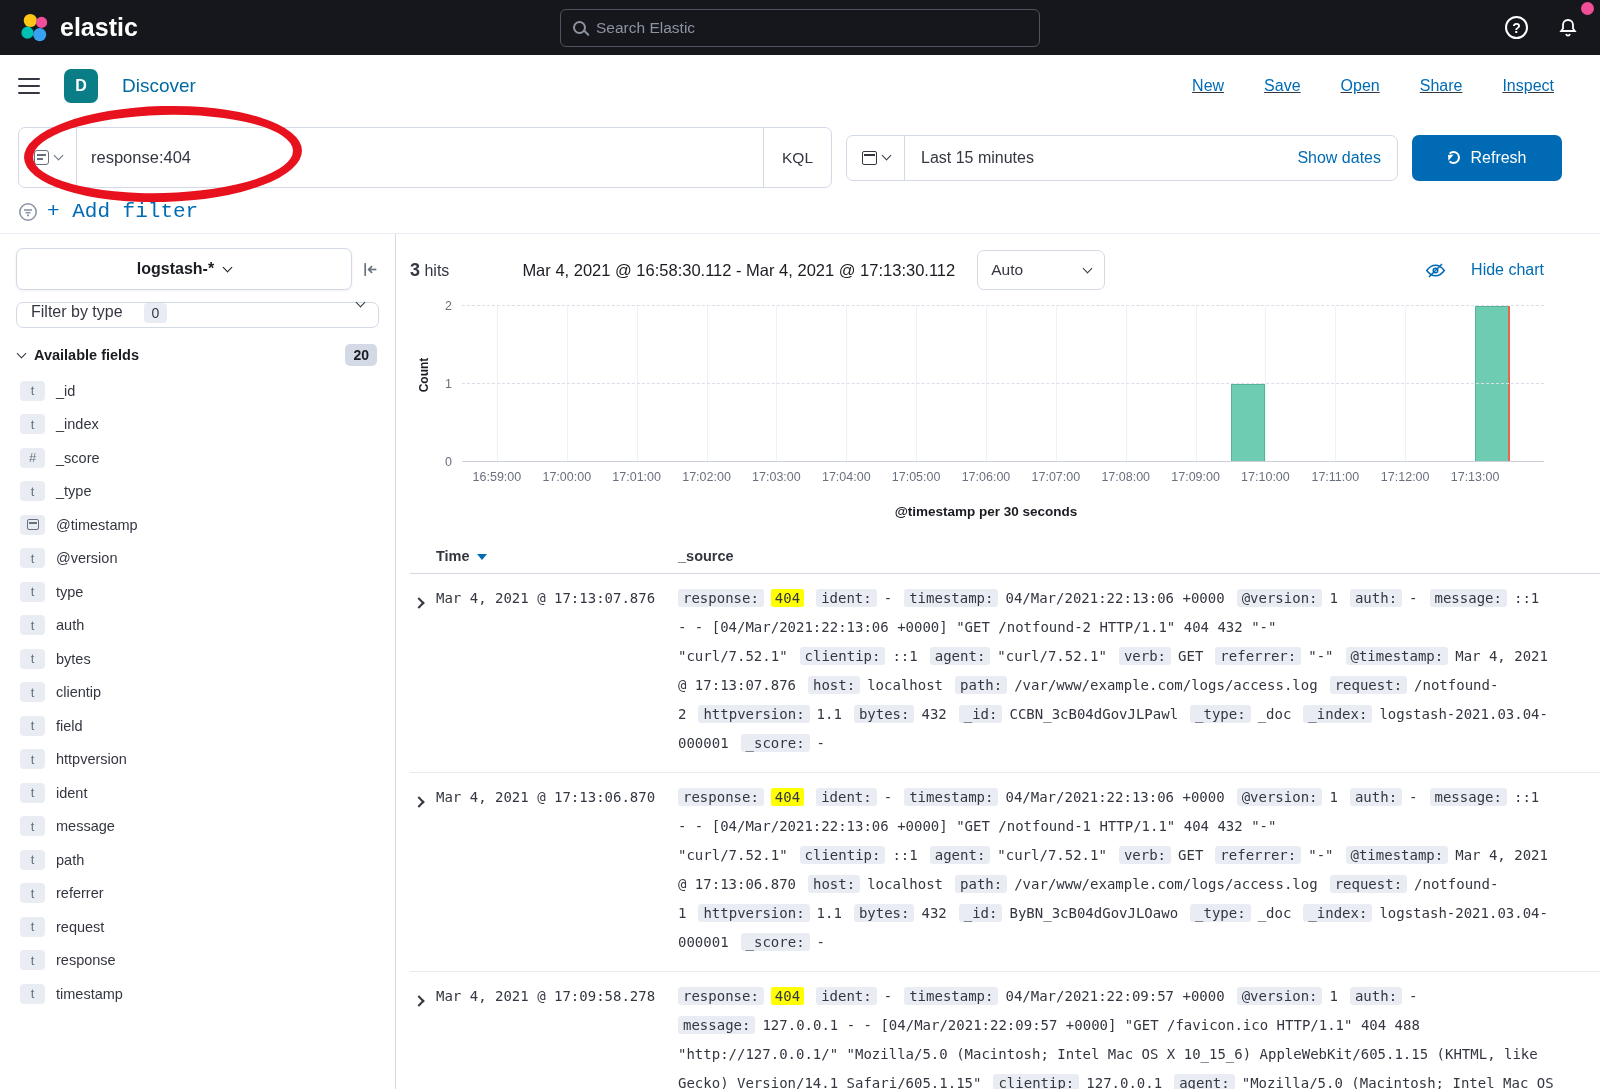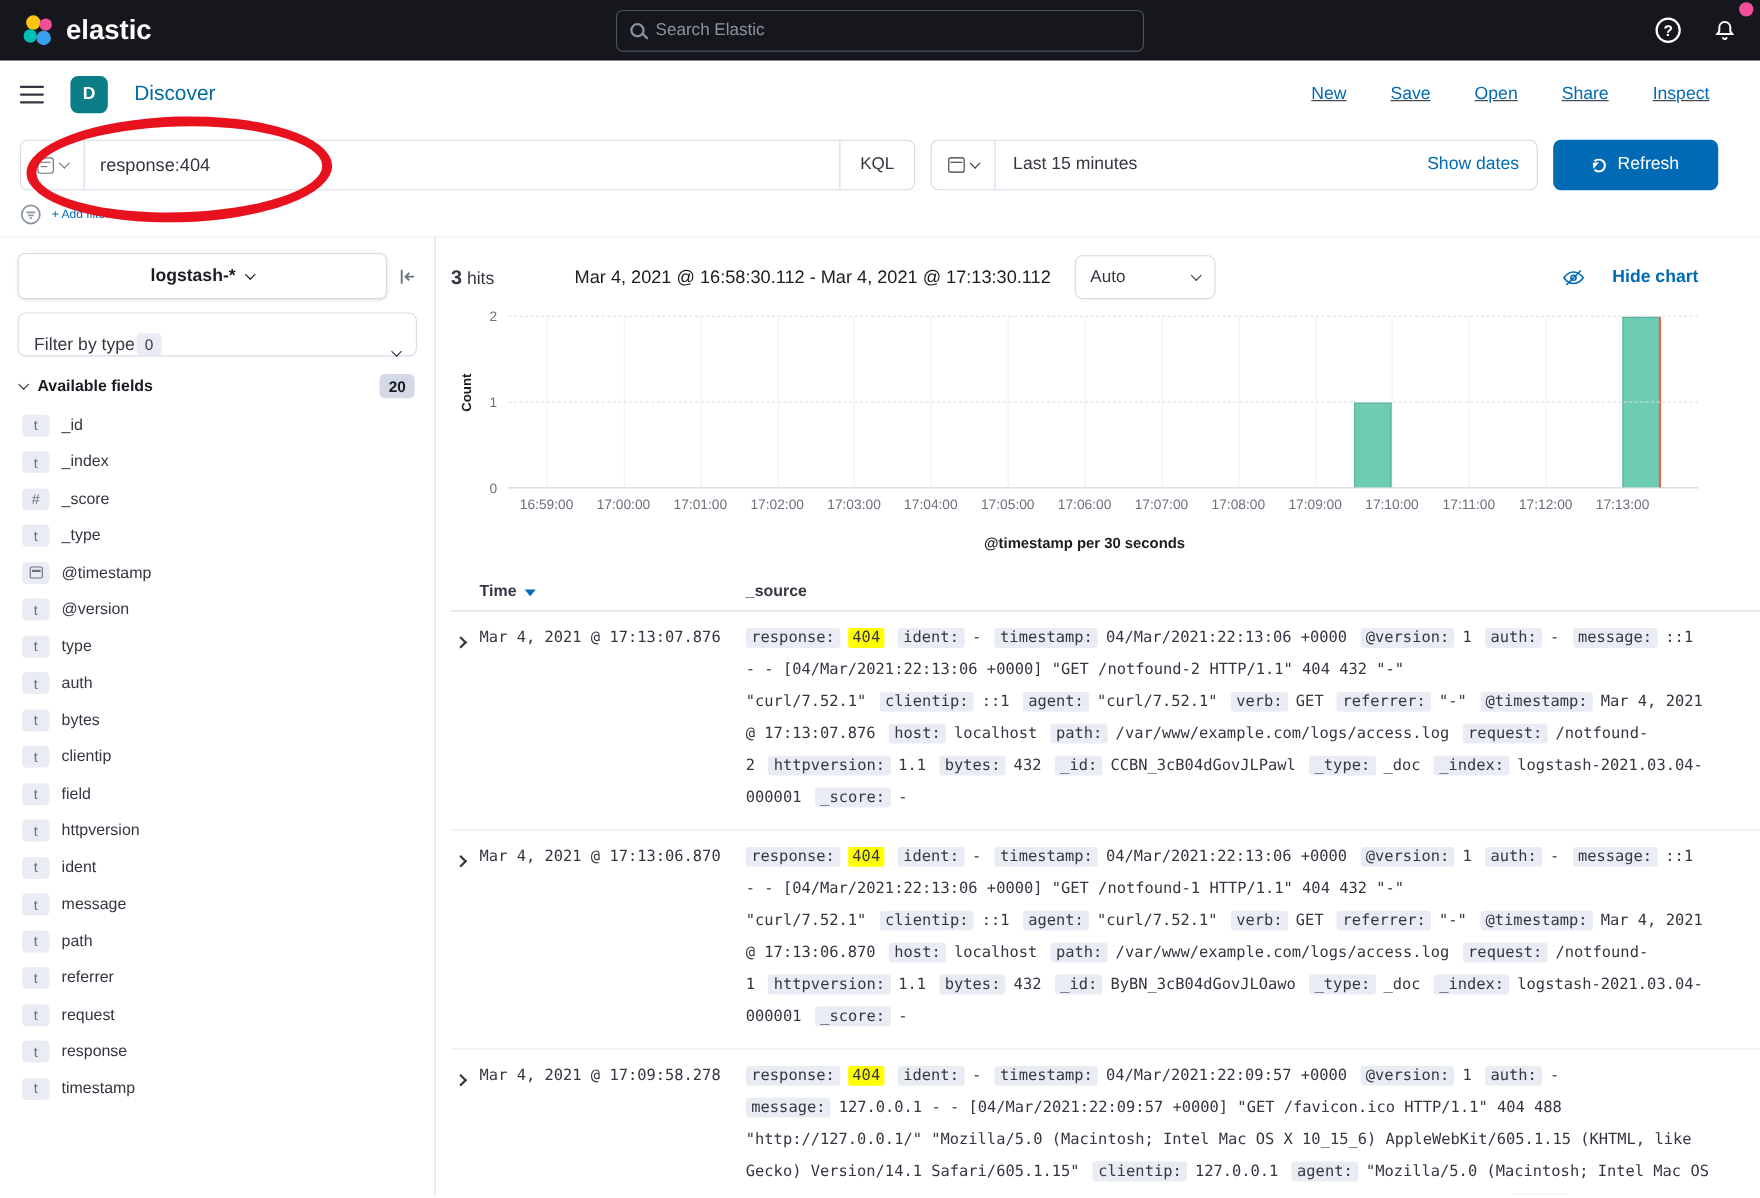--- a/index.html
+++ b/index.html
@@ -27,56 +27,56 @@
   .hamburger{ width:22px; display:flex; flex-direction:column; gap:4.5px; cursor:pointer; }
   .hamburger span{ height:2.5px; background:#343741; border-radius:1px; }
   .app-badge{ width:34px; height:34px; border-radius:7px; background:var(--badge-teal); color:#fff; font-weight:700; font-size:16px;
     display:flex; align-items:center; justify-content:center; }
   .page-title{ font-size:19px; color:#0369a1; }
   .nav-actions{ margin-left:auto; display:flex; gap:40px; list-style:none;text-decoration:underline; }
   .nav-action{ color:var(--accent); font-size:16px; cursor:pointer; white-space:nowrap; }
 
   
   .query-row{ display:flex; align-items:center; gap:14px; padding:10px 38px 8px 18px; }
-  .query-group{ flex:1; height:46px; border:1px solid var(--border); border-radius:7px; display:flex; align-items:center; background:#fff; overflow:hidden; }
+  .query-group{ flex:1; height:61px; border:1px solid var(--border); border-radius:7px; display:flex; align-items:center; background:#fff; overflow:hidden; }
   .saved-query-btn{ width:58px; height:100%; display:flex; align-items:center; justify-content:center; gap:6px; border-right:1px solid var(--border); color:var(--subdued); cursor:pointer; }
   .sq-icon{ width:15px; height:15px; border:1.8px solid currentColor; border-radius:3px; position:relative; }
   .sq-icon::before{ content:''; position:absolute; left:2px; right:2px; top:3px; height:1.6px; background:currentColor; }
   .sq-icon::after{ content:''; position:absolute; left:2px; right:5px; top:7px; height:1.6px; background:currentColor; }
   .query-input{ flex:1; border:none; outline:none; font-size:16.5px; padding:0 14px; color:var(--text); font-family:inherit; background:transparent; }
   .kql-btn{ padding:0 18px; height:100%; display:flex; align-items:center; border-left:1px solid var(--border); font-size:15.5px; color:var(--text); cursor:pointer; }
   .date-group{ width:552px; height:46px; border:1px solid var(--border); border-radius:7px; display:flex; align-items:center; background:#fff; flex-shrink:0; }
   .date-picker-btn{ width:58px; height:100%; border-right:1px solid var(--border); display:flex; align-items:center; justify-content:center; gap:6px; color:var(--text); cursor:pointer; }
   .cal2{ width:15px; height:14px; border:1.8px solid currentColor; border-radius:2px; position:relative; }
   .cal2::before{ content:''; position:absolute; left:1px; right:1px; top:2.5px; height:1.6px; background:currentColor; }
   .time-range{ flex:1; padding-left:16px; font-size:16px; color:var(--text); }
   .show-dates{ padding-right:16px; color:var(--accent); font-size:16px; cursor:pointer; white-space:nowrap; }
   .refresh-btn{ width:150px; height:46px; background:var(--primary-btn); color:#fff; border:none; border-radius:7px; font-size:16px;
     display:flex; align-items:center; justify-content:center; gap:10px; cursor:pointer; font-family:inherit; flex-shrink:0; }
   .refresh-ico{ width:13px; height:13px; border:2px solid #fff; border-radius:50%; border-left-color:transparent; position:relative; }
   .refresh-ico::after{ content:''; position:absolute; left:-5px; top:-2px; border:4px solid transparent; border-right-color:#fff; transform:rotate(40deg); }
 
   
   .filter-row{ display:flex; align-items:center; gap:9px; padding:4px 18px 10px; }
-  .add-filter{ color:var(--accent); font-size:11px; cursor:pointer; }
+  .add-filter{ color:var(--accent); font-size:21px; cursor:pointer;font-family:Liberation Mono, monospace; }
 
   
   .content{ display:flex; border-top:1px solid #e9edf3; height:871px; }
   .sidebar{ width:396px; flex-shrink:0; border-right:1px solid var(--border); padding:14px 16px 0; }
   .main{ flex:1; overflow:hidden; }
 
   
   .index-row{ display:flex; align-items:center; gap:10px; }
   .index-btn{ flex:1; height:42px; border:1px solid var(--border); border-radius:7px; background:#fff; display:flex; align-items:center;
     justify-content:center; gap:10px; font-size:16px; font-weight:700; color:#1a1c21; box-shadow:0 1px 3px rgba(0,0,0,.07); cursor:pointer; }
   .collapse-btn{ color:var(--subdued); cursor:pointer; display:flex; }
   .field-search{ margin-top:14px; height:40px; border:1px solid var(--border); border-radius:7px; display:flex; align-items:center; gap:10px; padding:0 12px; color:var(--subdued); }
   .field-search input{ flex:1; border:none; outline:none; font-size:15.5px; color:var(--text); font-family:inherit; }
   .field-search input::placeholder{ color:var(--subdued); }
-  .filter-type{ margin-top:12px; height:40px; border:1px solid var(--border); border-radius:7px; display:flex; align-items:flex-end; gap:1px;
+  .filter-type{ margin-top:12px; height:26px; border:1px solid var(--border); border-radius:7px; display:flex; align-items:flex-start; gap:21px;
     padding:0 14px; font-size:16px; color:var(--text); background:#fff; cursor:pointer; }
   .pill{ background:var(--key-bg); border-radius:4px; padding:2px 8px; font-size:14px; color:var(--text); }
   .filter-type .chev{ margin-left:auto; }
   .avail-row{ margin-top:16px; display:flex; align-items:center; gap:9px; padding:0 2px; }
   .avail-label{ font-weight:700; font-size:14.5px; color:#1a1c21; }
   .avail-count{ margin-left:auto; background:var(--border); border-radius:5px; padding:3px 8px; font-size:14px; font-weight:600; color:#1a1c21; }
   .field-list{ list-style:none; margin-top:8px; }
   .field-item{ display:flex; align-items:center; gap:11px; height:33.5px; padding:0 4px; border-radius:4px; cursor:pointer; }
   .ftype{ width:25px; height:20px; border-radius:4px; background:var(--key-bg); color:var(--subdued); display:flex; align-items:center;
     justify-content:center; font-size:13px; flex-shrink:0; }
@@ -85,21 +85,21 @@
   .fname{ font-size:14.5px; color:var(--text); }
 
   
   .hits-row{ display:flex; align-items:center; padding:16px 56px 6px 14px; }
   .hits{ font-size:16px; white-space:nowrap; }
   .hits b{ font-size:18px; }
   .range{ margin-left:73px; font-size:16.5px; font-weight:400; color:#1a1c21; white-space:nowrap; }
   .interval-select{ margin-left:22px; width:128px; height:40px; border:1px solid var(--border); border-radius:7px; display:flex; align-items:center;
     padding:0 13px; font-size:15.5px; color:var(--text); background:#fff; cursor:pointer; }
   .interval-select .chev{ margin-left:auto; }
-  .hide-chart{ margin-left:auto; display:flex; align-items:center; gap:25px; color:var(--accent); font-size:16px; cursor:pointer; white-space:nowrap;font-weight:bold; }
+  .hide-chart{ margin-left:auto; display:flex; align-items:center; gap:25px; color:var(--accent); font-size:16px; cursor:pointer; white-space:nowrap; }
 
   
   .chart{ position:relative; margin:8px 56px 0 14px; height:230px; }
   .count-label{ position:absolute; left:-8px; top:64px; width:44px; text-align:center; transform:rotate(-90deg); font-size:12px; font-weight:700; color:#1a1c21; }
   .y-axis{ position:absolute; left:24px; top:2px; width:18px; height:156px; }
   .y-label{ position:absolute; right:0; transform:translateY(50%); font-size:12.5px; color:var(--subdued); }
   .plot{ position:absolute; left:52px; right:0; top:2px; height:156px; border-bottom:1px solid #c9d0dc; }
   .plot-scale{ position:absolute; left:0; right:34px; top:0; bottom:0; }
   .vgrid{ position:absolute; top:0; bottom:0; width:1px; background:#eef1f6; }
   .hgrid{ position:absolute; left:0; right:0; height:0; border-top:1px dashed #d9dee8; }

